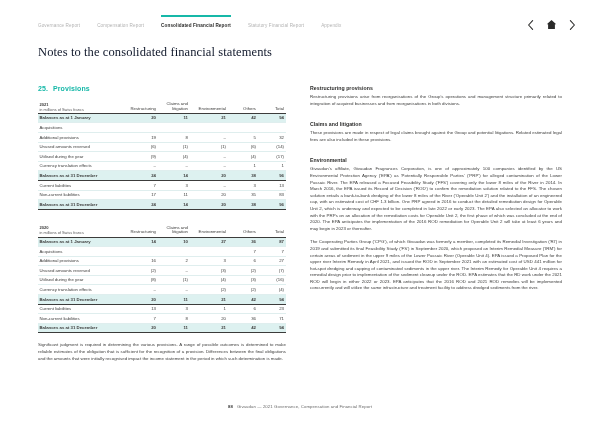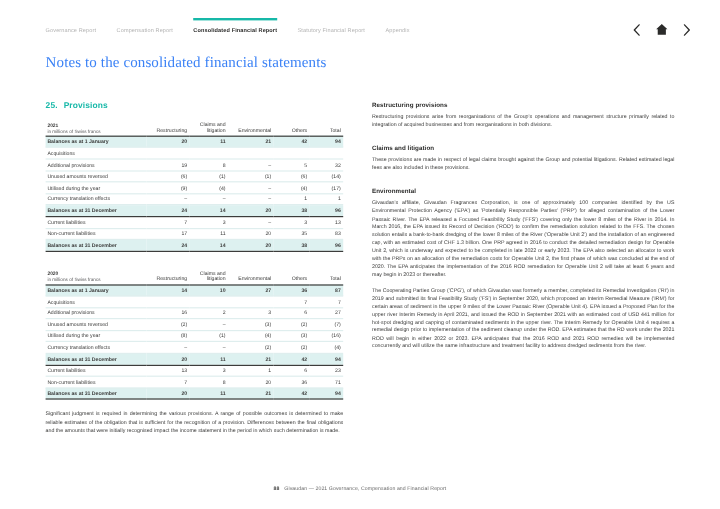--- a/index.html
+++ b/index.html
@@ -70,21 +70,21 @@
   }
   .nav-ctrl svg { display: block; }
 
   
   .page-title {
     position: absolute;
     left: 38px;
     top: 45px;
     font-family: "Liberation Serif", serif;
     font-size: 12.5px;
-    color: #3b82f6;
+    color: #0f172a;
     letter-spacing: 0.1px;
   }
 
   
   .col-left {
     position: absolute;
     left: 38px;
     top: 85px;
     width: 248px;
   }

